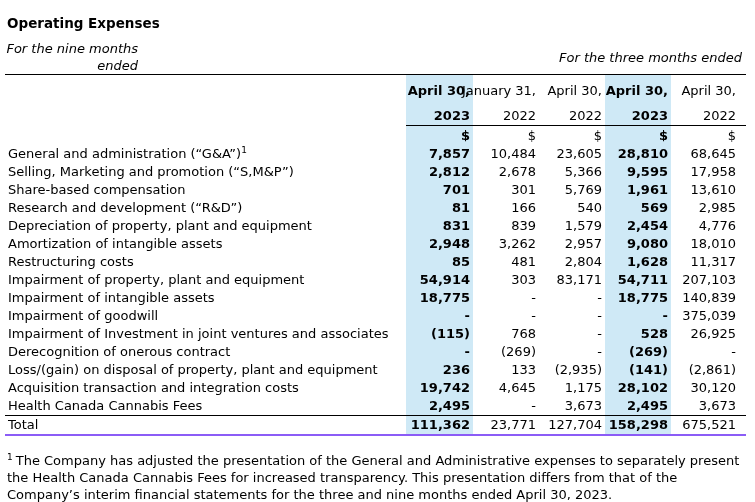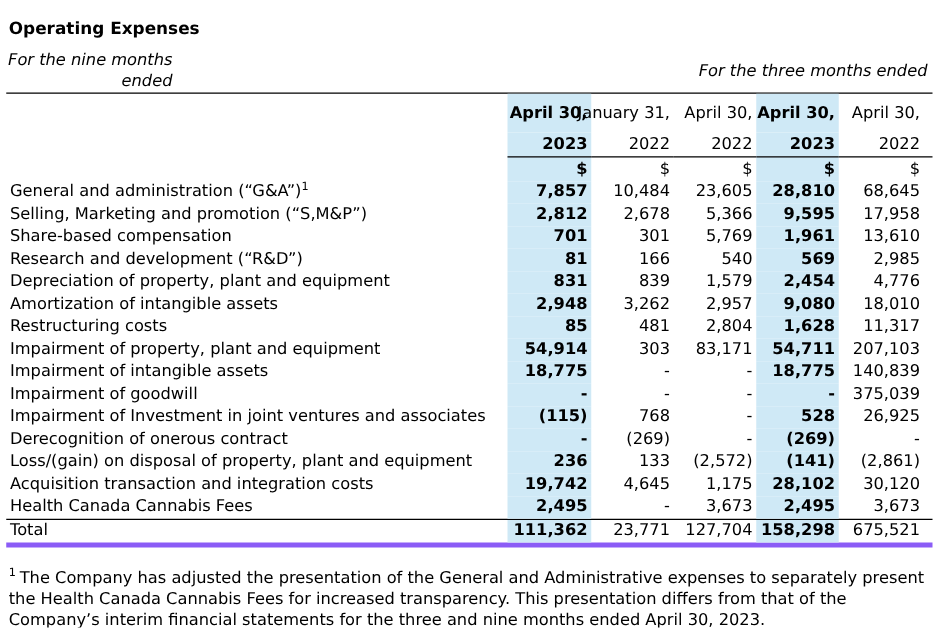--- a/index.html
+++ b/index.html
@@ -55,21 +55,21 @@
     line-height: 14px; text-align: right;
   }
   .hdr-years .cell { height: 19px; line-height: 19px; text-align: right; }
   .hdr-currency .num { border-top: 1px solid #000; }
   .hdr-currency .cell { height: 20px; line-height: 19px; }
 
   .trow .cell { height: 18px; line-height: 18px; }
   .lbl { padding-left: 3px; white-space: nowrap; overflow: visible; }
   .lbl sup, .lsup { font-size: 9px; vertical-align: super; line-height: 0; }
 
-  .total-row { border-top: 1px solid #000; border-bottom: 4px solid #8b5cf6; }
+  .total-row { border-top: 1px solid #000; border-bottom: 2px solid #8b5cf6; }
   .total-row .cell { height: 18px; line-height: 17px; }
 
   .footnote {
     margin: 13px 0 0 2px;
     width: 740px;
     font-size: 13px;
     line-height: 17px;
   }
   .footnote sup { font-size: 9px; vertical-align: super; margin-right: 3px; }
 </style>
@@ -221,21 +221,21 @@
           <span class="cell num">(269)</span>
           <span class="cell num">-</span>
           <span class="cell num hl">(269)</span>
           <span class="cell num last">-</span>
         </div>
 
         <div class="trow">
           <span class="cell lbl"><span>Loss/(gain) on disposal of property, plant and equipment</span><sup class="lsup"></sup></span>
           <span class="cell num hl">236</span>
           <span class="cell num">133</span>
-          <span class="cell num">(2,572)</span>
+          <span class="cell num">(2,935)</span>
           <span class="cell num hl">(141)</span>
           <span class="cell num last">(2,861)</span>
         </div>
 
         <div class="trow">
           <span class="cell lbl"><span>Acquisition transaction and integration costs</span><sup class="lsup"></sup></span>
           <span class="cell num hl">19,742</span>
           <span class="cell num">4,645</span>
           <span class="cell num">1,175</span>
           <span class="cell num hl">28,102</span>

